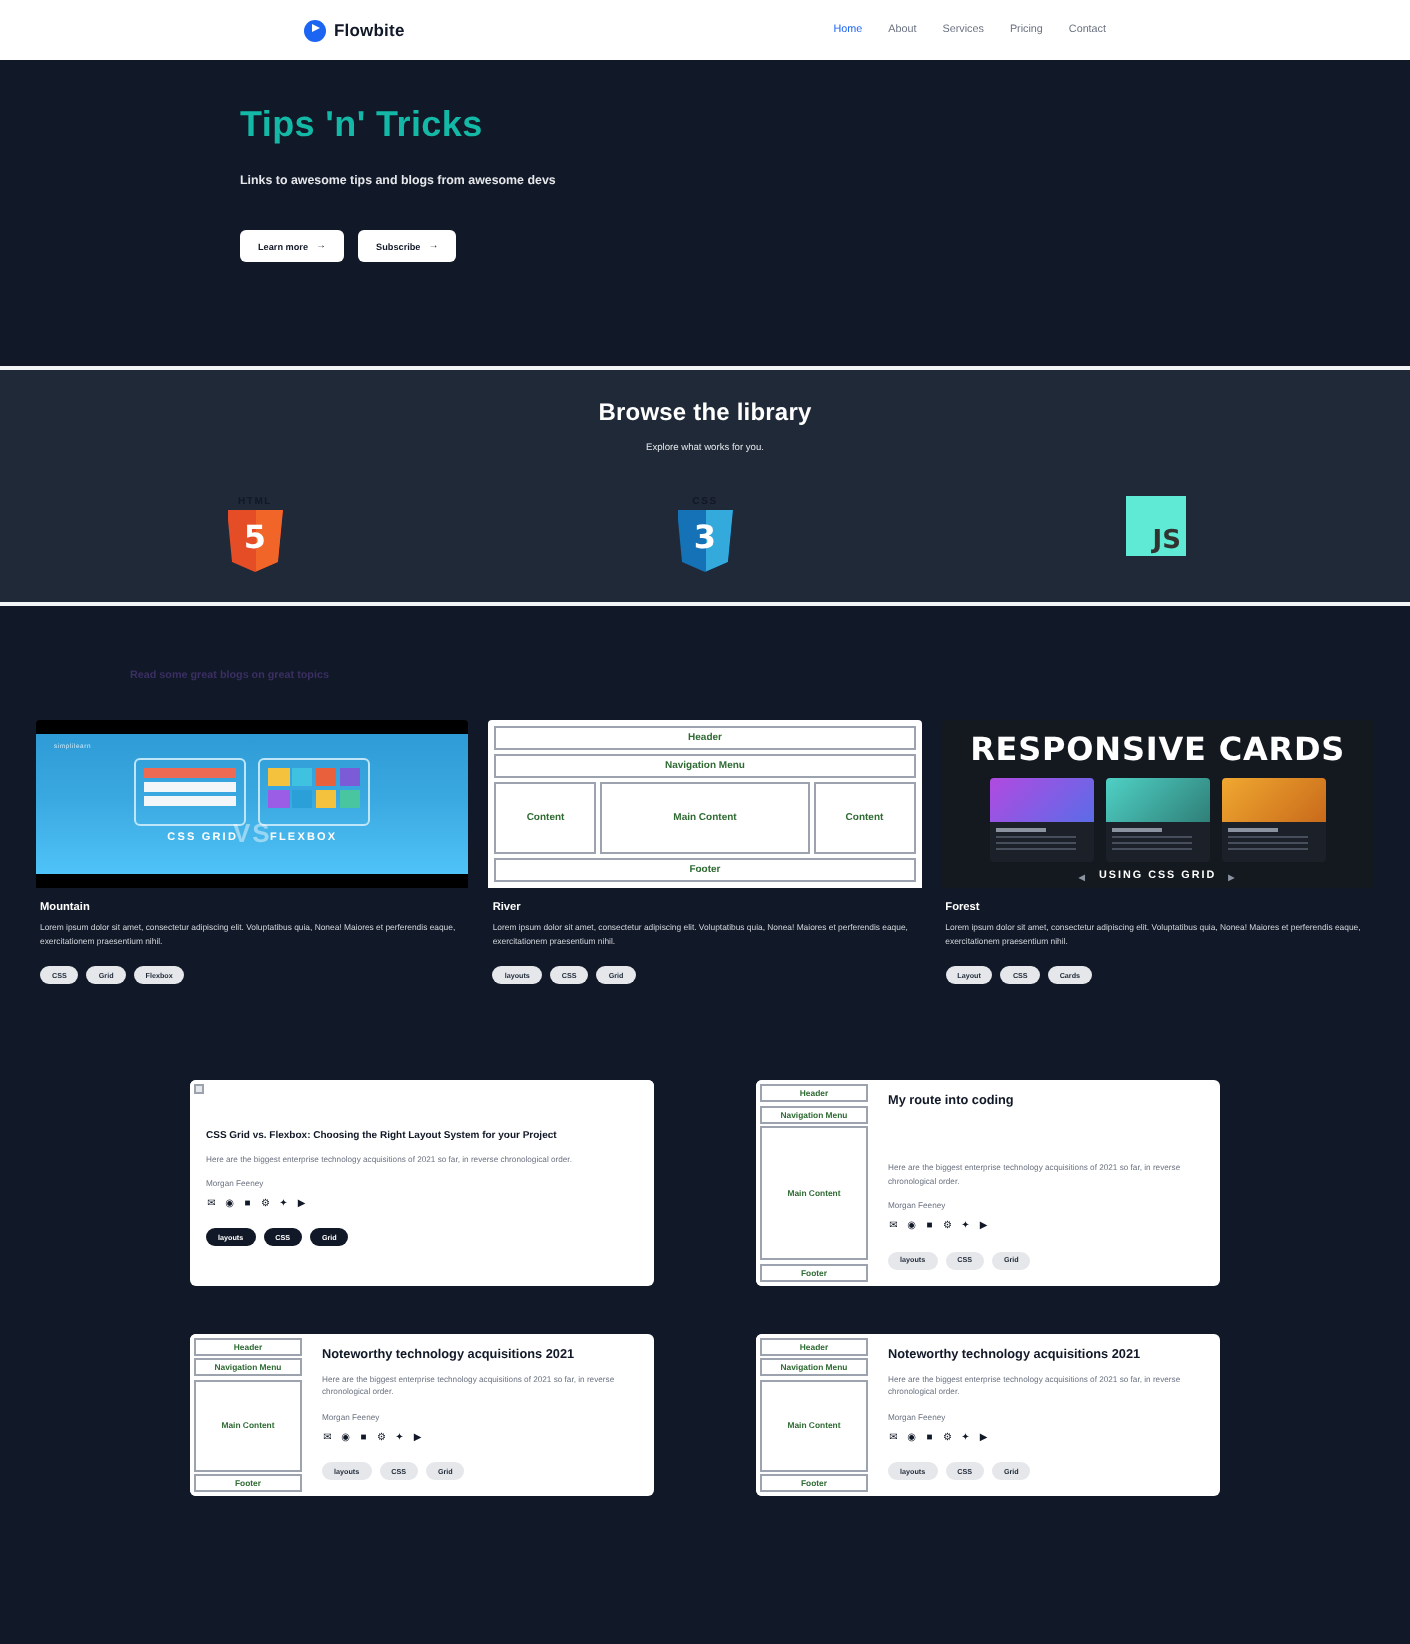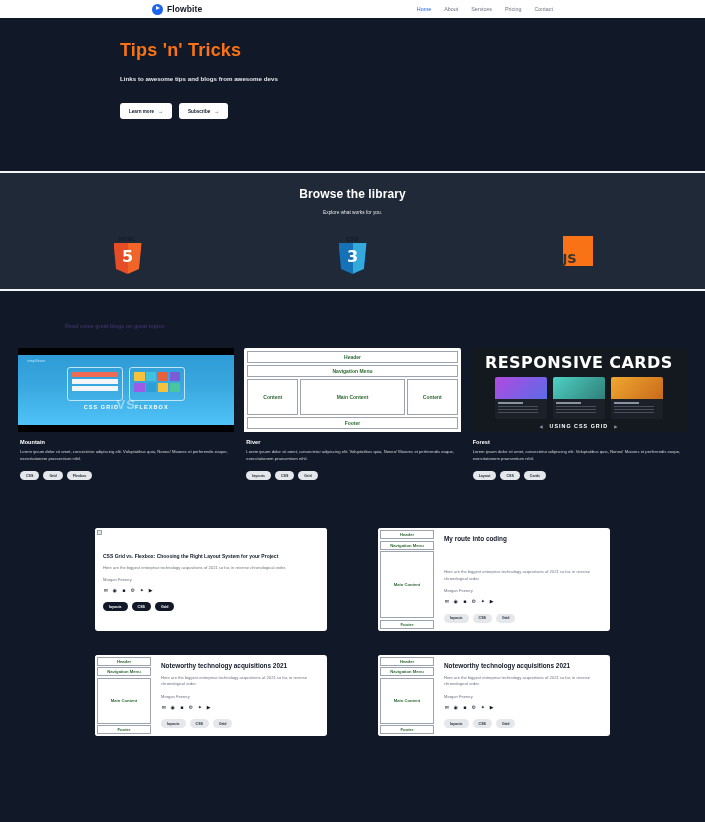--- a/index.html
+++ b/index.html
@@ -5,21 +5,21 @@
   * { box-sizing: border-box; margin: 0; padding: 0; }
   html, body {
     width: 705px; height: 822px;
     background: #111827;
     font-family: "Liberation Sans", sans-serif;
     overflow: hidden;
   }
 
   
   .navbar {
-    height: 18px; background: #ffffff;
+    height: 30px; background: #ffffff;
     display: flex; align-items: center;
     padding: 0 12px;
   }
   .brand { display: flex; align-items: center; gap: 4px; margin-left: 140px; }
   .brand-logo {
     width: 11px; height: 11px; border-radius: 50%;
     background: #1c64f2; position: relative;
   }
   .brand-logo::after {
     content: ""; position: absolute; left: 3.5px; top: 2.8px;
@@ -34,21 +34,21 @@
 
   
   .hero {
     background: #111827; height: 155px;
     padding: 22px 0 0 0;
     border-bottom: 2px solid #f3f4f6;
     position: relative;
   }
   .hero-inner { width: 525px; margin: 0 auto; padding-left: 30px; }
   .hero-title {
-    font-size: 18px; font-weight: 700; color: #f97316;
+    font-size: 18px; font-weight: 700; color: #14b8a6;
     letter-spacing: .2px; margin-bottom: 14px;
   }
   .hero-sub {
     font-size: 6.2px; font-weight: 700; color: #e5e7eb;
     margin-bottom: 21px;
   }
   .hero-btns { display: flex; gap: 7px; }
   .btn {
     background: #fff; color: #111827;
     font-size: 4.6px; font-weight: 600;
@@ -110,23 +110,23 @@
     background:#33a9dc;
     clip-path: polygon(0 0, 100% 0, 82% 84%, 0 100%);
   }
   .css3 .num {
     position: absolute; width: 100%; text-align: center; top: 6px;
     font-size: 16px; font-weight: 700; color: #fff; z-index: 2; line-height: 1;
     font-family: "DejaVu Sans", sans-serif;
   }
   
   .jslogo {
-    width: 30px; height: 30px; background: #f97316;
-    display: flex; align-items: flex-end; 
-    padding: 0 19px 1px 0;
+    width: 30px; height: 30px; background: #5eead4;
+    display: flex; align-items: flex-end; justify-content: flex-end;
+    padding: 0 2px 1px 0;
   }
   .jslogo span {
     font-size: 13px; font-weight: 700; color: #323330; line-height: 1;
     font-family: "DejaVu Sans", sans-serif;
   }
 
   
   .blogs { background: #111827; padding: 32px 18px 0; }
   .blogs-heading {
     font-size: 5.4px; font-weight: 700; color: #3b2f63;

